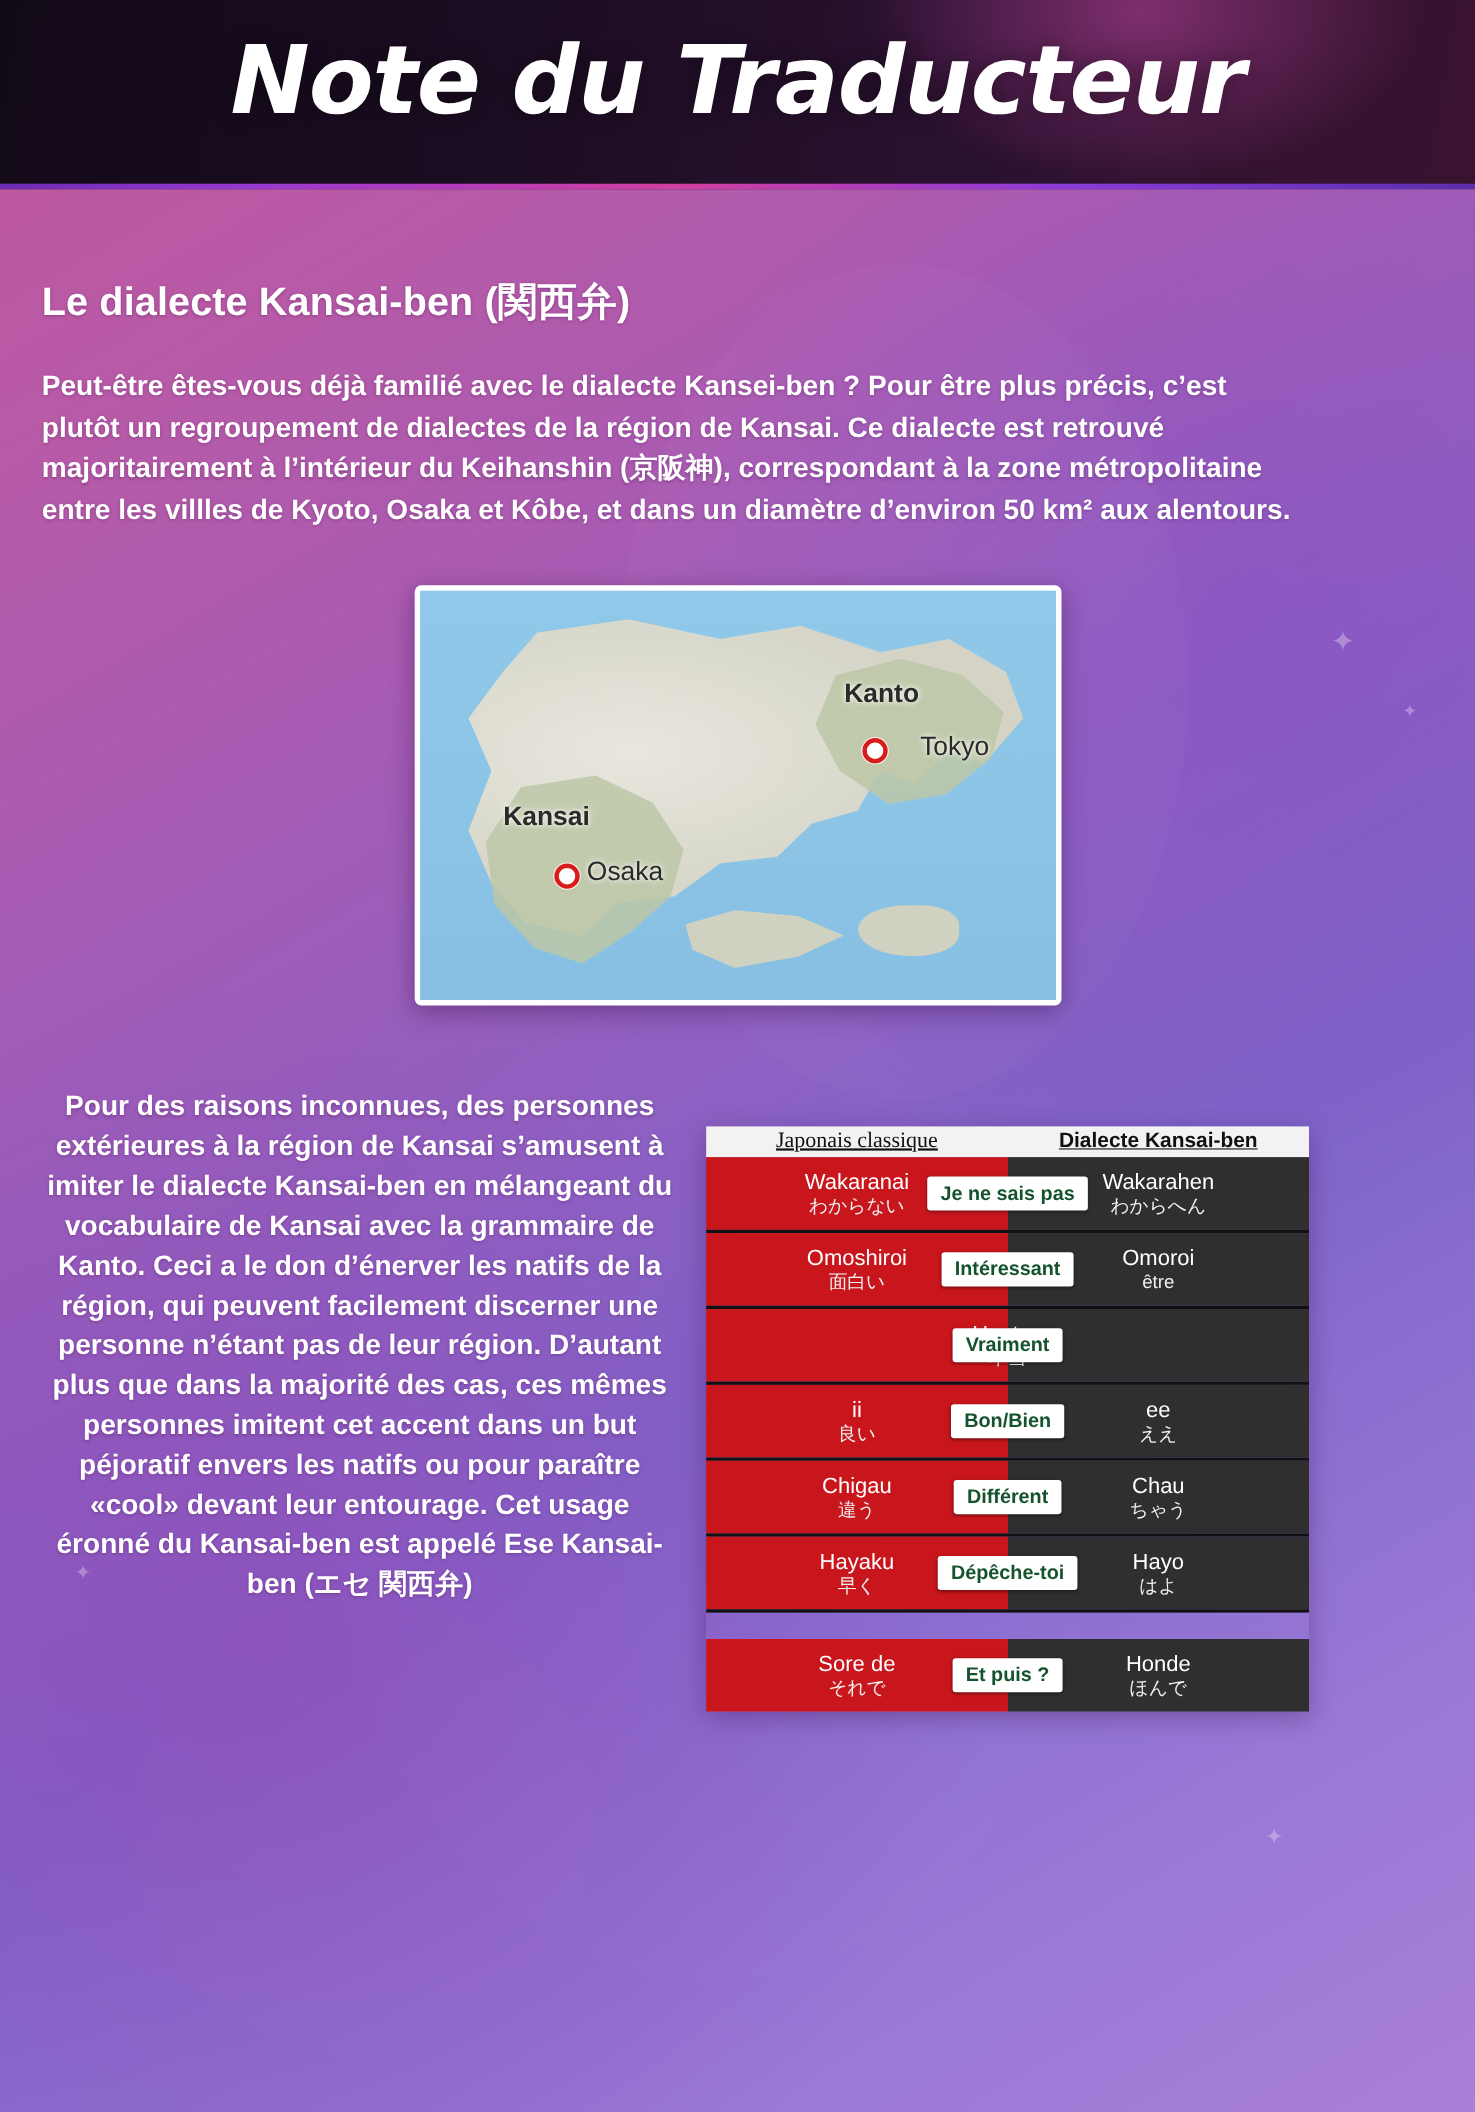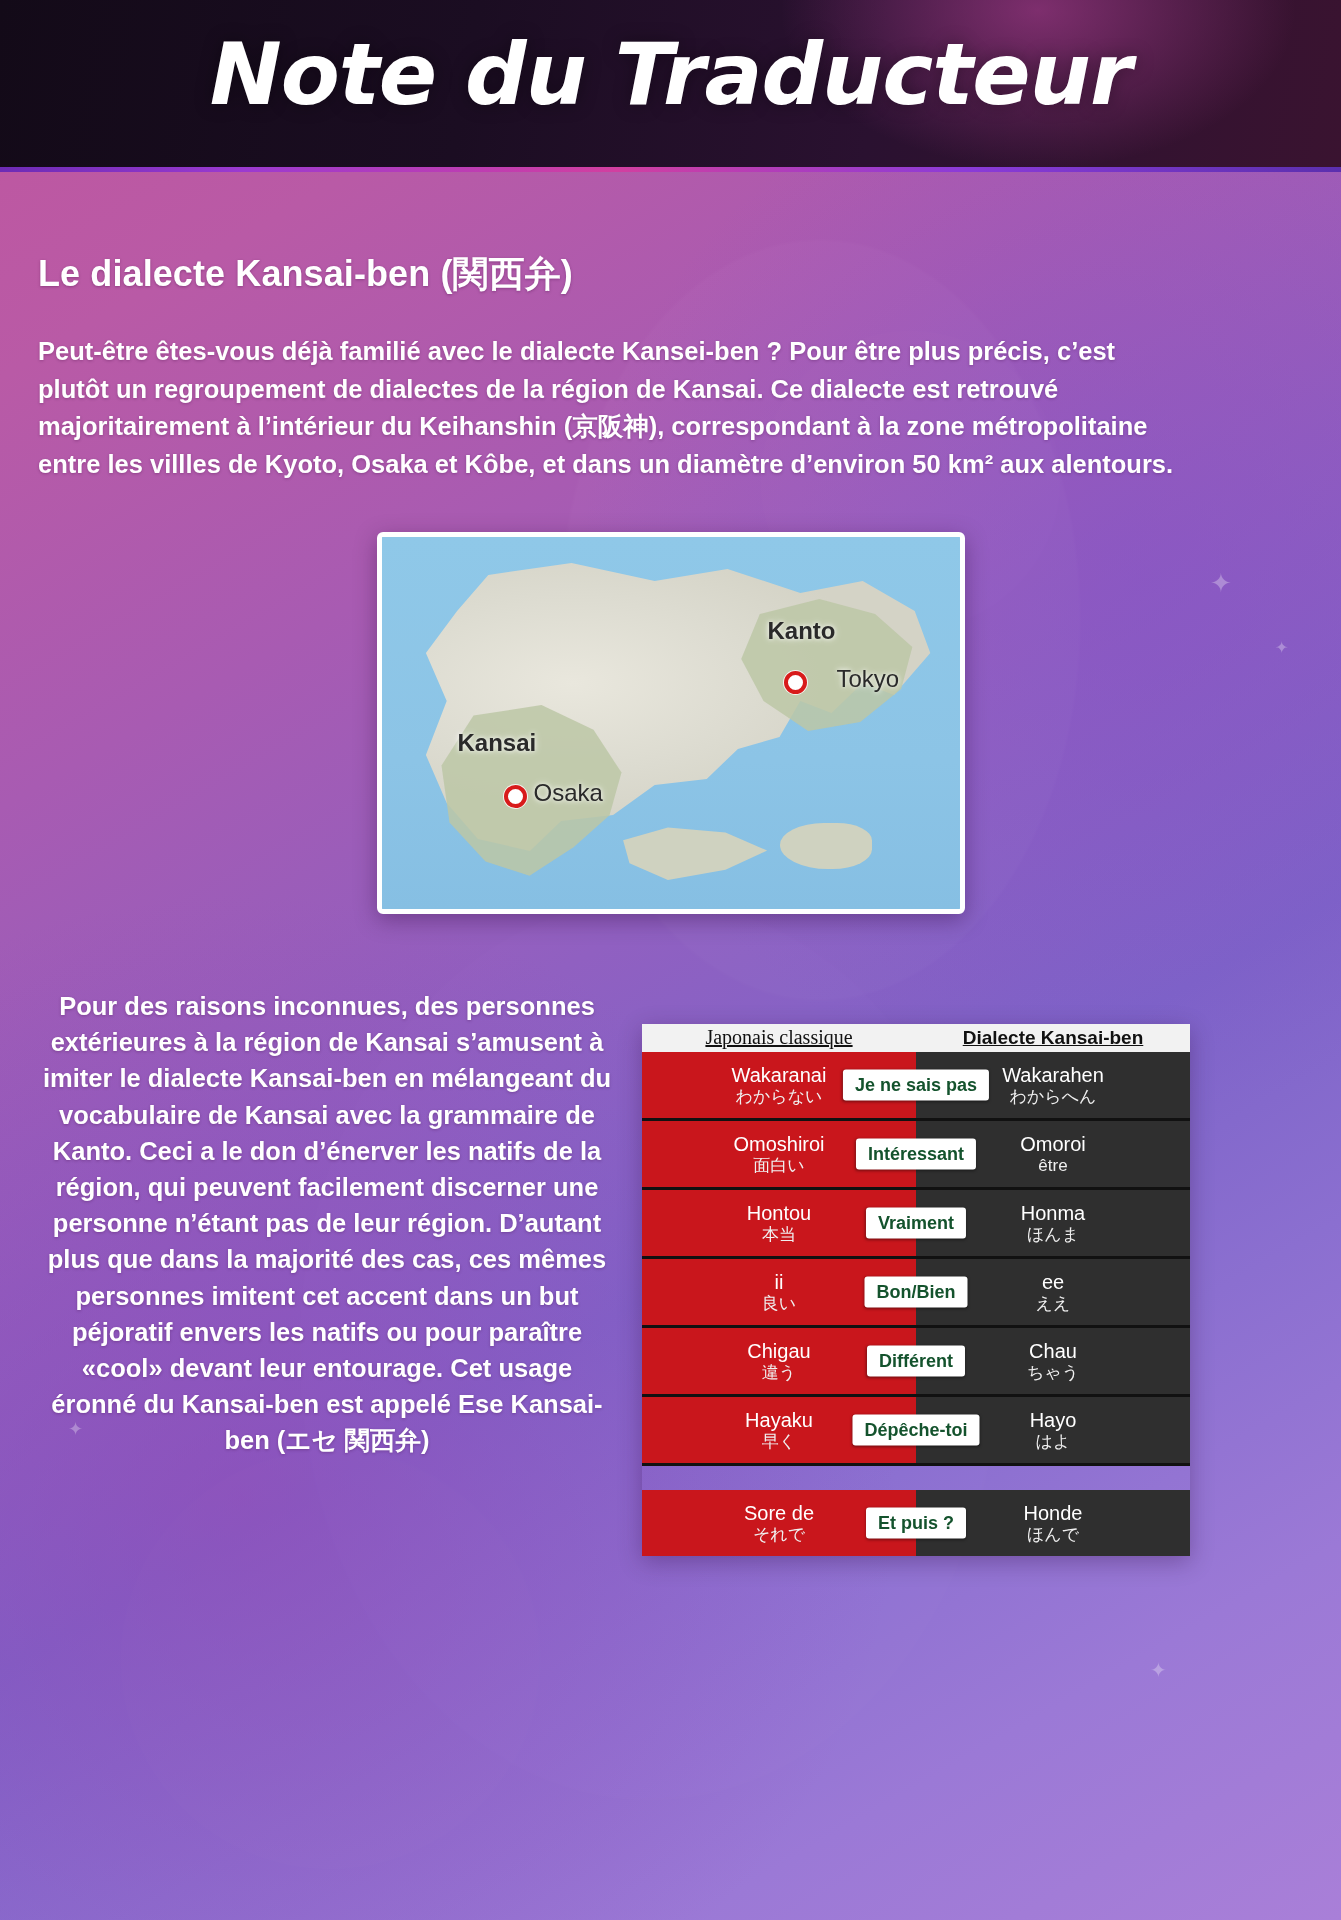--- a/index.html
+++ b/index.html
@@ -343,24 +343,20 @@
                 <span class="romaji">Omoroi</span>
                 <span class="kana">être</span>
               </div>
               <div class="chip">Intéressant</div>
             </div>
             <div class="trow">
               <div class="cell">
                 <span class="romaji">Hontou</span>
                 <span class="kana">本当</span>
               </div>
-              <div class="cell">
-                <span class="romaji">Honma</span>
-                <span class="kana">ほんま</span>
-              </div>
               <div class="chip">Vraiment</div>
             </div>
             <div class="trow">
               <div class="cell">
                 <span class="romaji">ii</span>
                 <span class="kana">良い</span>
               </div>
               <div class="cell">
                 <span class="romaji">ee</span>
                 <span class="kana">ええ</span>

